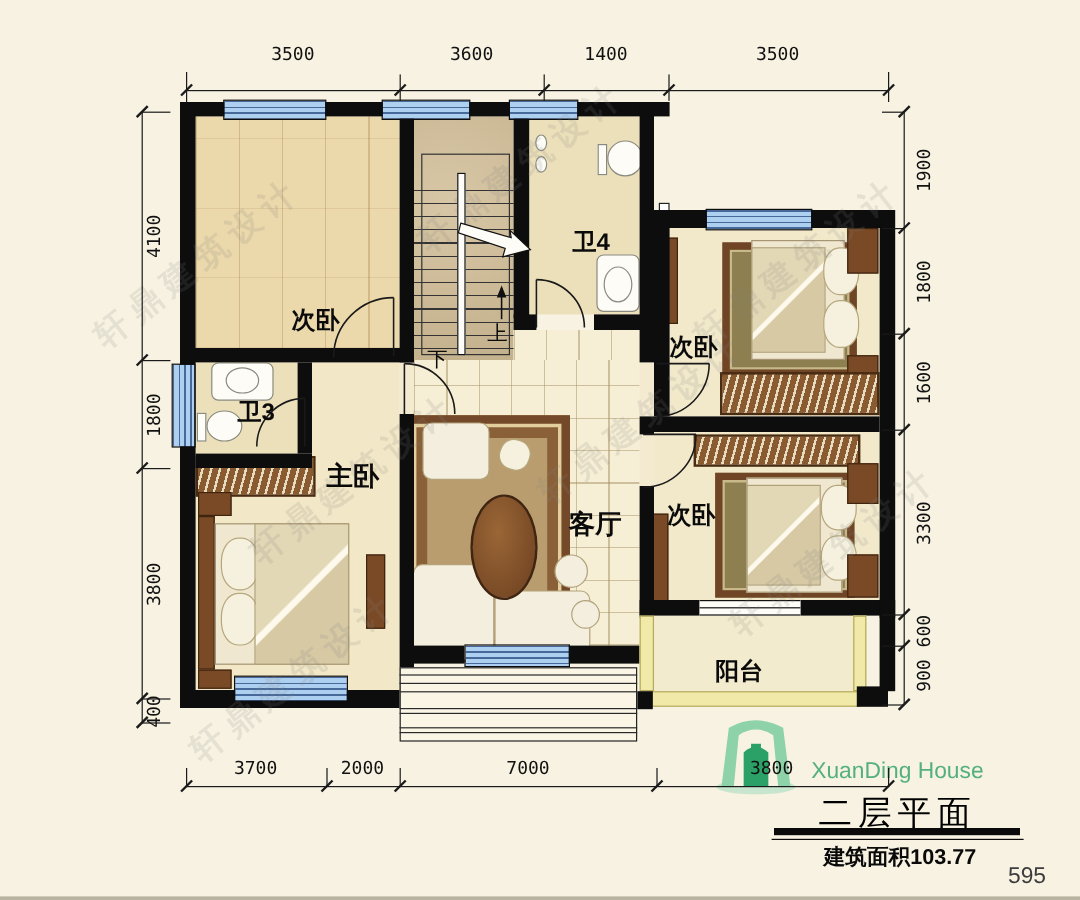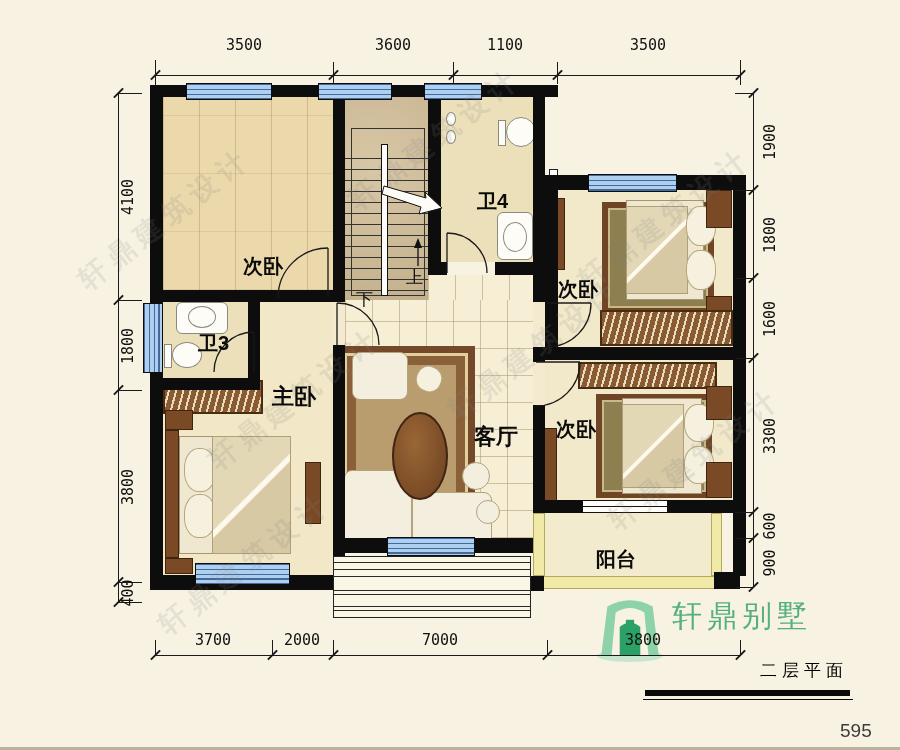--- a/index.html
+++ b/index.html
@@ -224,21 +224,21 @@
   <div class="tick" style="left:447px;top:74px;"></div>
     <div class="tick" style="left:551px;top:74px;"></div>
   <div class="tick" style="left:734px;top:74px;"></div>
   <div class="ext-v" style="left:155px;top:60px;height:25px;"></div>
   <div class="ext-v" style="left:333px;top:62px;height:22px;"></div>
   <div class="ext-v" style="left:453px;top:62px;height:22px;"></div>
   <div class="ext-v" style="left:557px;top:62px;height:22px;"></div>
   <div class="ext-v" style="left:740px;top:60px;height:25px;"></div>
   <div class="dim-label" style="left:214px;top:36px;width:60px;">3500</div>
   <div class="dim-label" style="left:363px;top:36px;width:60px;">3600</div>
-  <div class="dim-label" style="left:475px;top:36px;width:60px;">1100</div>
+  <div class="dim-label" style="left:475px;top:36px;width:60px;">1400</div>
   <div class="dim-label" style="left:618px;top:36px;width:60px;">3500</div>
 
   <div class="dim-line-h" style="left:155px;top:655px;width:586px;"></div>
   <div class="tick" style="left:149px;top:654px;"></div>
     <div class="tick" style="left:266px;top:654px;"></div>
   <div class="tick" style="left:327px;top:654px;"></div>
     <div class="tick" style="left:541px;top:654px;"></div>
   <div class="tick" style="left:734px;top:654px;"></div>
   <div class="ext-v" style="left:155px;top:640px;height:15px;"></div>
   <div class="ext-v" style="left:272px;top:640px;height:15px;"></div>
@@ -288,20 +288,21 @@
   <div class="dim-label dim-label-v" style="left:747px;top:517px;width:46px;">600</div>
   <div class="dim-label dim-label-v" style="left:747px;top:554px;width:46px;">900</div>
 
   <svg class="abs" style="left:593px;top:590px;z-index:30;" width="74" height="74" viewBox="0 0 72 72">
     <ellipse cx="36" cy="64" rx="32" ry="6" fill="#bfe3ca" opacity="0.85"></ellipse>
     <path d="M8 64 L14 16 Q36 4 58 16 L64 64 Z" fill="#8ed2aa"></path>
     <path d="M18 64 L22 22 Q36 13 50 22 L54 64 Z" fill="#f7f2e2"></path>
     <path d="M26 64 L26 36 Q36 27 46 36 L46 64 Z" fill="#2ba167"></path>
     <rect x="32" y="29" width="8" height="8" fill="#2ba167"></rect>
   </svg>
-  <div class="abs" style="left:672px;top:596px;width:180px;font-size:30px;letter-spacing:5px;color:#55b07f;z-index:30;font-weight:500;">轩鼎别墅</div>
-  <div class="abs" style="left:648px;top:659px;width:200px;text-align:right;font-size:17px;letter-spacing:5px;color:#000;z-index:30;font-weight:500;">二层平面</div>
+  <div class="abs" style="left:676px;top:632px;width:180px;font-size:19px;color:#55b07f;z-index:30;">XuanDing House</div>
+  <div class="abs" style="left:648px;top:659px;width:200px;text-align:center;font-size:28px;letter-spacing:5px;color:#000;z-index:30;font-weight:500;">二层平面</div>
   <div class="abs" style="left:645px;top:690px;width:205px;height:6px;background:#0a0a0a;z-index:30;"></div>
   <div class="abs" style="left:643px;top:699px;width:210px;height:1px;background:#0a0a0a;z-index:30;"></div>
+  <div class="abs" style="left:650px;top:702px;width:200px;text-align:center;font-size:18px;font-weight:bold;color:#0a0a0a;z-index:30;">建筑面积103.77</div>
   <div class="abs" style="left:840px;top:720px;width:52px;font-size:19px;color:#3c3c3c;z-index:30;">595</div>
 
   <div class="abs" style="left:0;top:747px;width:900px;height:3px;background:#b8b2a0;"></div>
 </div>
 
 </body></html>

